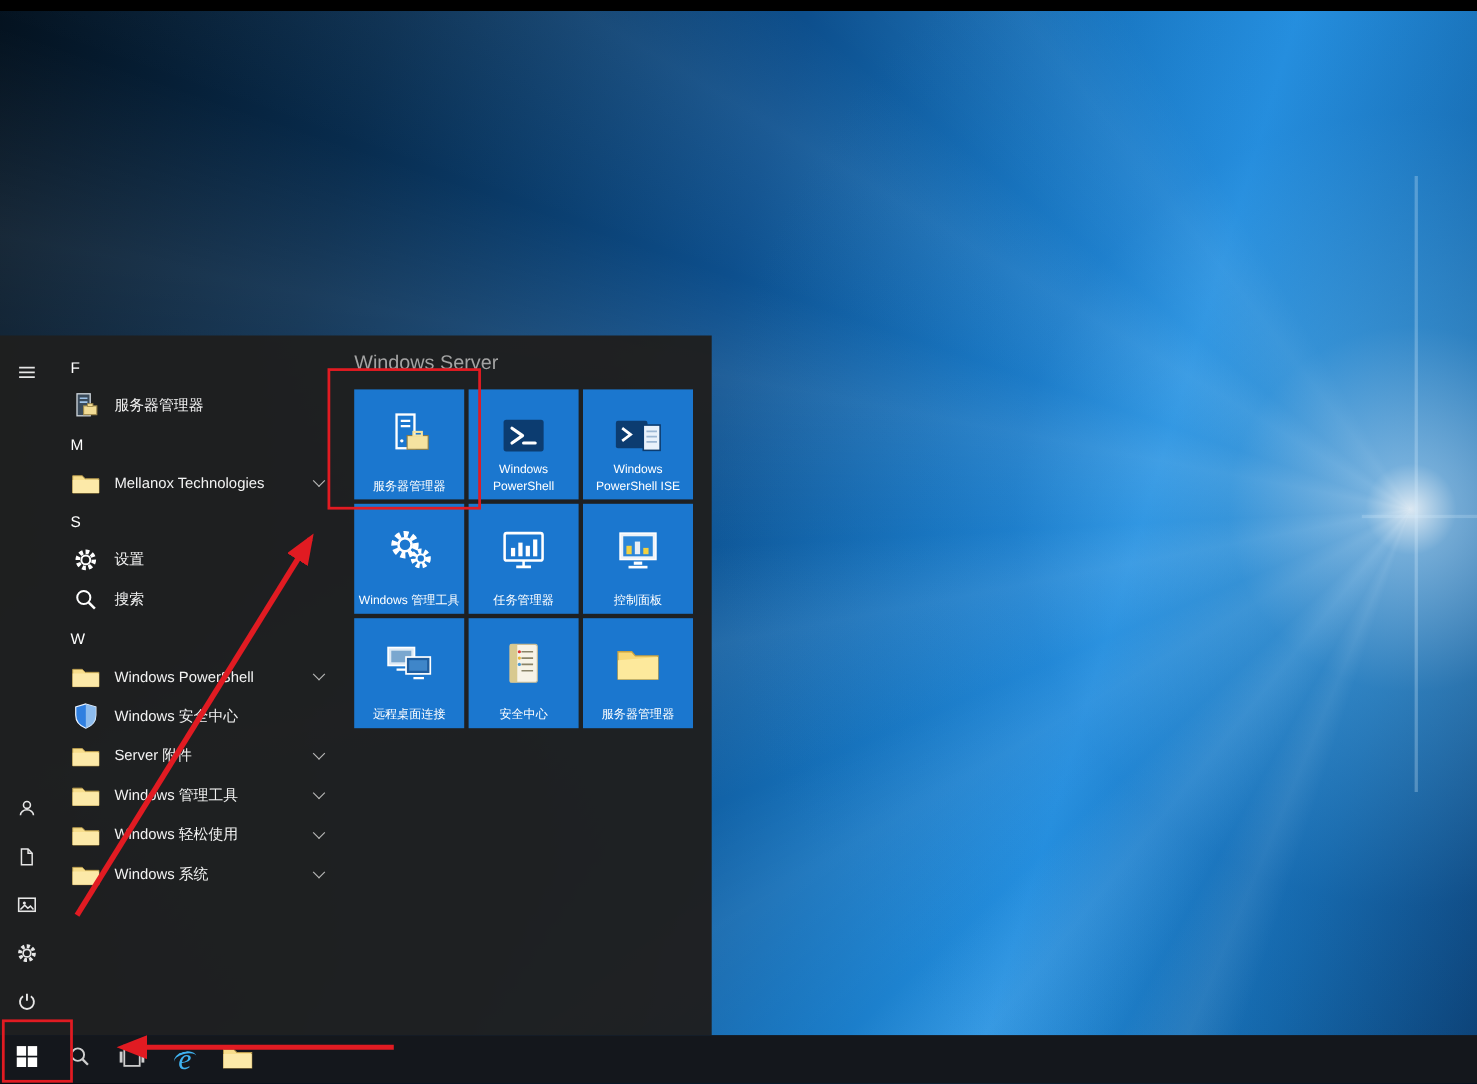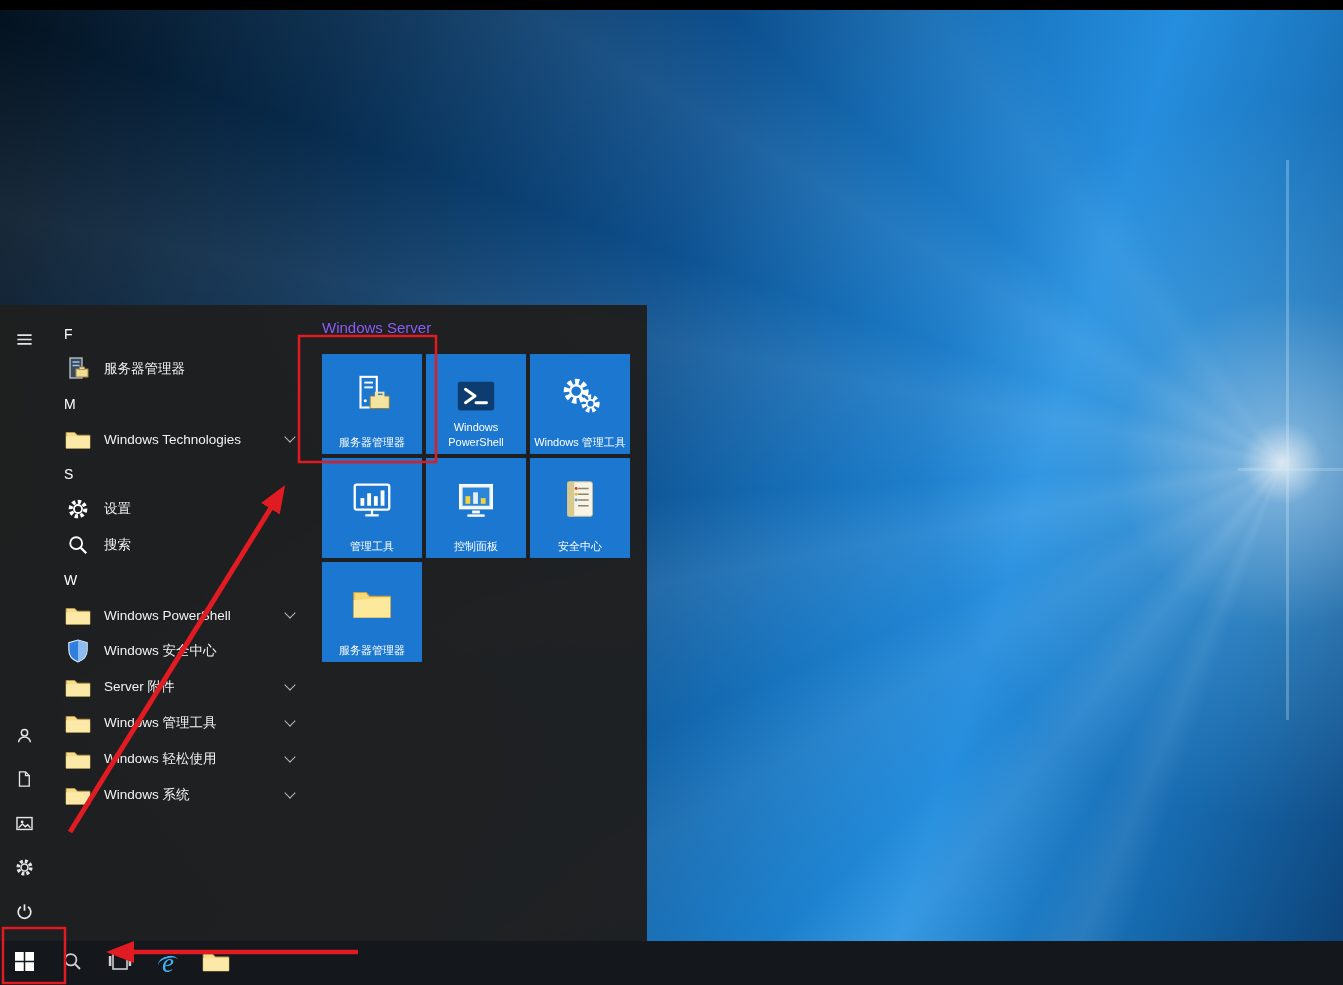--- a/index.html
+++ b/index.html
@@ -40,21 +40,21 @@
   .app-list { position:absolute; left:50px; top:12px; width:260px; }
   .app-header { height:34px; display:flex; align-items:center; padding-left:14px;
     font-size:14px; color:#fff; cursor:pointer; }
   .app-row { height:36px; display:flex; align-items:center; padding-left:14px; gap:12px; cursor:pointer; }
   .app-icon { width:28px; height:28px; display:flex; align-items:center; justify-content:center; flex:0 0 28px; }
   .app-label { font-size:13.5px; color:#f2f2f2; white-space:nowrap; }
   .chev { width:8px; height:8px; border-right:1.6px solid #b8b8b8; border-bottom:1.6px solid #b8b8b8;
     transform:rotate(45deg); margin-left:auto; margin-right:16px; margin-top:-4px; flex:0 0 8px; }
 
   .tiles { position:absolute; left:322px; top:14px; width:312px; }
-  .group-title { font-size:15px; color:#8b5cf6; height:20px; cursor:pointer; }
+  .group-title { font-size:18px; color:#a3a3a3; height:20px; cursor:pointer; }
   .tile-grid { margin-top:15px; display:grid; grid-template-columns:repeat(3,100px); gap:4px; }
   .tile { position:relative; width:100px; height:100px; background:#1b77cf;
     display:flex; align-items:center; justify-content:center; cursor:pointer; }
   .tile-icon { margin-top:-16px; display:flex; }
   .tile-label { position:absolute; bottom:5px; left:4px; right:4px; text-align:center;
     font-size:11px; line-height:1.3; color:#fff; }
 
   
   .taskbar { position:absolute; left:0; bottom:0; width:100%; height:44px;
     background:#14171c; z-index:6; display:flex; align-items:stretch; }
@@ -150,21 +150,21 @@
 
       <div class="app-header">M</div>
 
       <div class="app-row">
         <span class="app-icon">
           <svg viewBox="0 0 24 20" width="26" height="22">
               <path d="M1 4 h8 l2.5 2.5 H23 V18.5 H1 z" fill="#f7dd8b" stroke="#b89a4d" stroke-width="0.8"></path>
               <path d="M1 7.5 H23 V18.5 H1 z" fill="#fce9a8"></path>
             </svg>
         </span>
-        <span class="app-label">Windows Technologies</span>
+        <span class="app-label">Mellanox Technologies</span>
         <span class="chev"></span>
       </div>
 
       <div class="app-header">S</div>
 
       <div class="app-row">
         <span class="app-icon">
           <svg viewBox="0 0 24 24" width="22" height="22">
               <circle cx="12" cy="12" r="8" fill="none" stroke="#fff" stroke-width="4.4" stroke-dasharray="3.6 2.6"></circle>
               <circle cx="12" cy="12" r="4.4" fill="none" stroke="#fff" stroke-width="2"></circle>
@@ -274,20 +274,33 @@
           <span class="tile-icon">
             <svg viewBox="0 0 48 48" width="46" height="46">
                 <rect x="5" y="9" width="38" height="30" rx="2.5" fill="#0c3c70"></rect>
                 <path d="M13 17 L23 24 L13 31" fill="none" stroke="#fff" stroke-width="3" stroke-linecap="round" stroke-linejoin="round"></path>
                 <line x1="24" y1="31" x2="35" y2="31" stroke="#fff" stroke-width="3" stroke-linecap="round"></line>
               </svg>
           </span>
           <span class="tile-label">Windows PowerShell</span>
         </div>
 
+        <div class="tile">
+          <span class="tile-icon">
+            <svg viewBox="0 0 48 48" width="46" height="46">
+                <rect x="3" y="10" width="30" height="26" rx="2" fill="#0c3c70"></rect>
+                <path d="M9 17 L17 23 L9 29" fill="none" stroke="#fff" stroke-width="2.6"></path>
+                <rect x="29" y="14" width="16" height="24" fill="#e9f2fb" stroke="#0c3c70" stroke-width="1.5"></rect>
+                <line x1="32" y1="20" x2="42" y2="20" stroke="#9bb7d4" stroke-width="1.6"></line>
+                <line x1="32" y1="25" x2="42" y2="25" stroke="#9bb7d4" stroke-width="1.6"></line>
+                <line x1="32" y1="30" x2="42" y2="30" stroke="#9bb7d4" stroke-width="1.6"></line>
+              </svg>
+          </span>
+          <span class="tile-label">Windows PowerShell ISE</span>
+        </div>
 
         <div class="tile">
           <span class="tile-icon">
             <svg viewBox="0 0 48 48" width="46" height="46">
                 <circle cx="20" cy="19" r="10" fill="none" stroke="#fff" stroke-width="6" stroke-dasharray="4.4 3.2"></circle>
                 <circle cx="20" cy="19" r="6.2" fill="none" stroke="#fff" stroke-width="2.4"></circle>
                 <circle cx="35" cy="32" r="7" fill="none" stroke="#fff" stroke-width="5" stroke-dasharray="3.4 2.6"></circle>
                 <circle cx="35" cy="32" r="4" fill="none" stroke="#fff" stroke-width="2"></circle>
               </svg>
           </span>
@@ -299,38 +312,51 @@
             <svg viewBox="0 0 48 48" width="46" height="46">
                 <rect x="6" y="8" width="36" height="26" rx="2" fill="none" stroke="#fff" stroke-width="2.4"></rect>
                 <rect x="12" y="22" width="4" height="8" fill="#fff"></rect>
                 <rect x="19" y="17" width="4" height="13" fill="#fff"></rect>
                 <rect x="26" y="20" width="4" height="10" fill="#fff"></rect>
                 <rect x="33" y="14" width="4" height="16" fill="#fff"></rect>
                 <line x1="24" y1="34" x2="24" y2="40" stroke="#fff" stroke-width="2.4"></line>
                 <line x1="17" y1="40" x2="31" y2="40" stroke="#fff" stroke-width="2.4"></line>
               </svg>
           </span>
-          <span class="tile-label">管理工具</span>
+          <span class="tile-label">任务管理器</span>
         </div>
 
         <div class="tile">
           <span class="tile-icon">
             <svg viewBox="0 0 48 48" width="46" height="46">
                 <rect x="7" y="8" width="34" height="25" fill="#eef3f8" stroke="#fff" stroke-width="1.5"></rect>
                 <rect x="10" y="11" width="28" height="19" fill="#2b86d9"></rect>
                 <rect x="13" y="20" width="5" height="8" fill="#f3d13f"></rect>
                 <rect x="21" y="16" width="5" height="12" fill="#e8eef5"></rect>
                 <rect x="29" y="22" width="5" height="6" fill="#f3d13f"></rect>
                 <rect x="20" y="35" width="8" height="3" fill="#fff"></rect>
                 <rect x="15" y="39" width="18" height="2.5" fill="#fff"></rect>
               </svg>
           </span>
           <span class="tile-label">控制面板</span>
         </div>
 
+        <div class="tile">
+          <span class="tile-icon">
+            <svg viewBox="0 0 48 48" width="46" height="46">
+                <rect x="4" y="8" width="25" height="17" fill="#dce9f5" stroke="#fff" stroke-width="1.6"></rect>
+                <rect x="7" y="11" width="19" height="11" fill="#7aa7cf"></rect>
+                <line x1="12" y1="29" x2="21" y2="29" stroke="#fff" stroke-width="2"></line>
+                <rect x="21" y="17" width="23" height="16" fill="#1f5d9e" stroke="#fff" stroke-width="1.6"></rect>
+                <rect x="24" y="20" width="17" height="10" fill="#3f86c9"></rect>
+                <line x1="28" y1="37" x2="38" y2="37" stroke="#fff" stroke-width="2"></line>
+              </svg>
+          </span>
+          <span class="tile-label">远程桌面连接</span>
+        </div>
 
         <div class="tile">
           <span class="tile-icon">
             <svg viewBox="0 0 48 48" width="46" height="46">
                 <rect x="11" y="5" width="26" height="36" rx="2" fill="#f7f3e6" stroke="#c9bd96"></rect>
                 <rect x="11" y="5" width="7" height="36" fill="#d8c98f"></rect>
                 <line x1="22" y1="12" x2="33" y2="12" stroke="#8a8468" stroke-width="1.6"></line>
                 <line x1="22" y1="18" x2="33" y2="18" stroke="#8a8468" stroke-width="1.6"></line>
                 <line x1="22" y1="24" x2="33" y2="24" stroke="#8a8468" stroke-width="1.6"></line>
                 <line x1="22" y1="30" x2="33" y2="30" stroke="#8a8468" stroke-width="1.6"></line>

